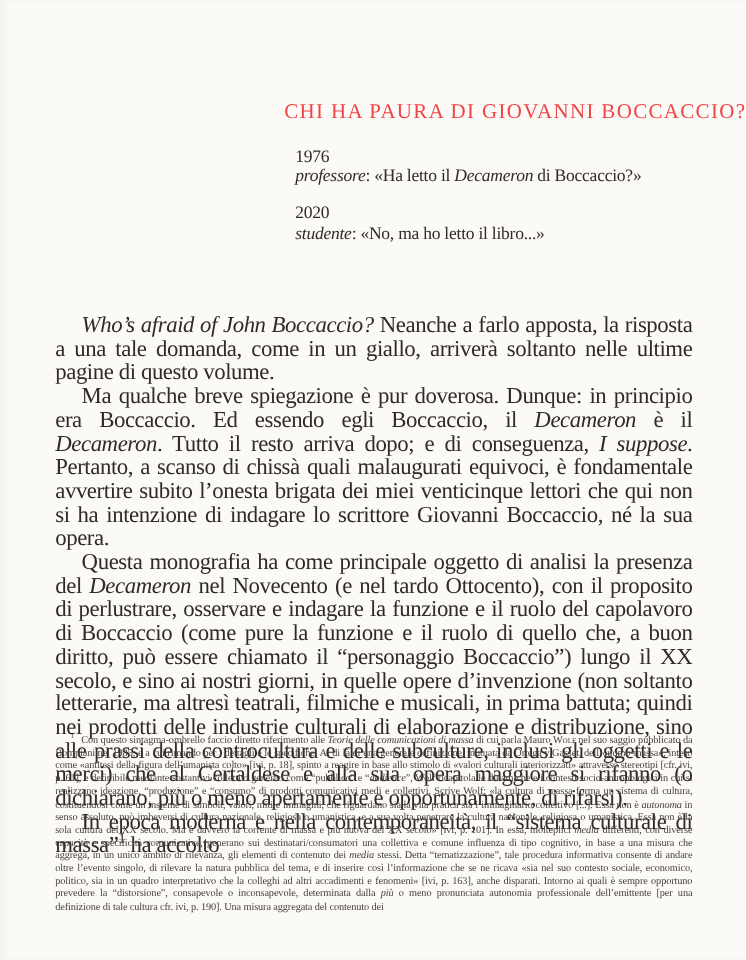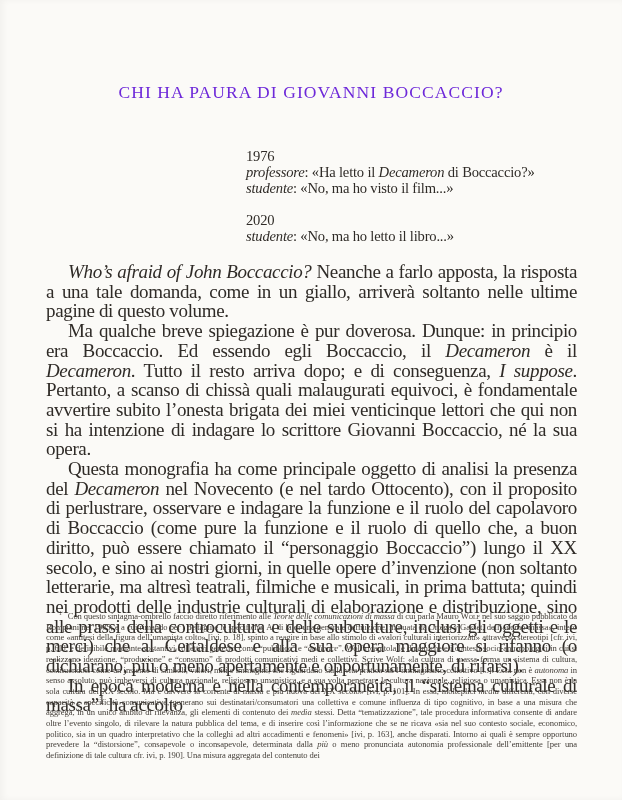--- a/index.html
+++ b/index.html
@@ -17,29 +17,29 @@
     font-family: "Liberation Serif", "DejaVu Serif", serif;
     overflow: hidden;
     box-shadow: inset 3px 0 6px rgba(0,0,0,0.04);
   }
   .title {
     position: absolute;
     top: 82px;
     left: 0;
     right: 0;
     margin: 0;
-    text-align: center;
+    text-align: right;
     font-size: 17.5px;
     font-weight: 400;
     letter-spacing: 1.1px;
-    color: #6d28d9;
+    color: #ef4444;
   }
   .epigraphs {
     position: absolute;
-    top: 148px;
+    top: 123px;
     left: 246px;
     right: 40px;
     font-size: 14.6px;
     line-height: 16.2px;
     letter-spacing: -0.2px;
   }
   .epigraph { margin: 0 0 15px 0; }
   .epigraph-year { margin: 0; }
   .epigraph-line { margin: 0; }
   .bodytext {
@@ -81,21 +81,20 @@
 </head>
 <body>
 
 <div class="page">
   <h1 class="title">CHI HA PAURA DI GIOVANNI BOCCACCIO?</h1>
 
   <div class="epigraphs" id="epigraphs">
       <div class="epigraph">
         <div class="epigraph-year">1976</div>
         <div class="epigraph-line"><i>professore</i>: «Ha letto il <i>Decameron</i> di Boccaccio?»</div>
-        <div class="epigraph-line"><i>studente</i>: «No, ma ho visto il film...»</div>
       </div>
       <div class="epigraph">
         <div class="epigraph-year">2020</div>
         <div class="epigraph-line"><i>studente</i>: «No, ma ho letto il libro...»</div>
       </div>
     </div>
 
   <div class="bodytext" id="bodytext">
       <p><i>Who’s afraid of John Boccaccio?</i> Neanche a farlo apposta, la risposta a una tale domanda, come in un giallo, arriverà soltanto nelle ultime pagine di questo volume.</p>
       <p>Ma qualche breve spiegazione è pur doverosa. Dunque: in principio era Boccaccio. Ed essendo egli Boccaccio, il <i>Decameron</i> è il <i>Decameron</i>. Tutto il resto arriva dopo; e di conseguenza, <i>I suppose</i>. Pertanto, a scanso di chissà quali malaugurati equivoci, è fondamentale avvertire subito l’onesta brigata dei miei venticinque lettori che qui non si ha intenzione di indagare lo scrittore Giovanni Boccaccio, né la sua opera.</p>

